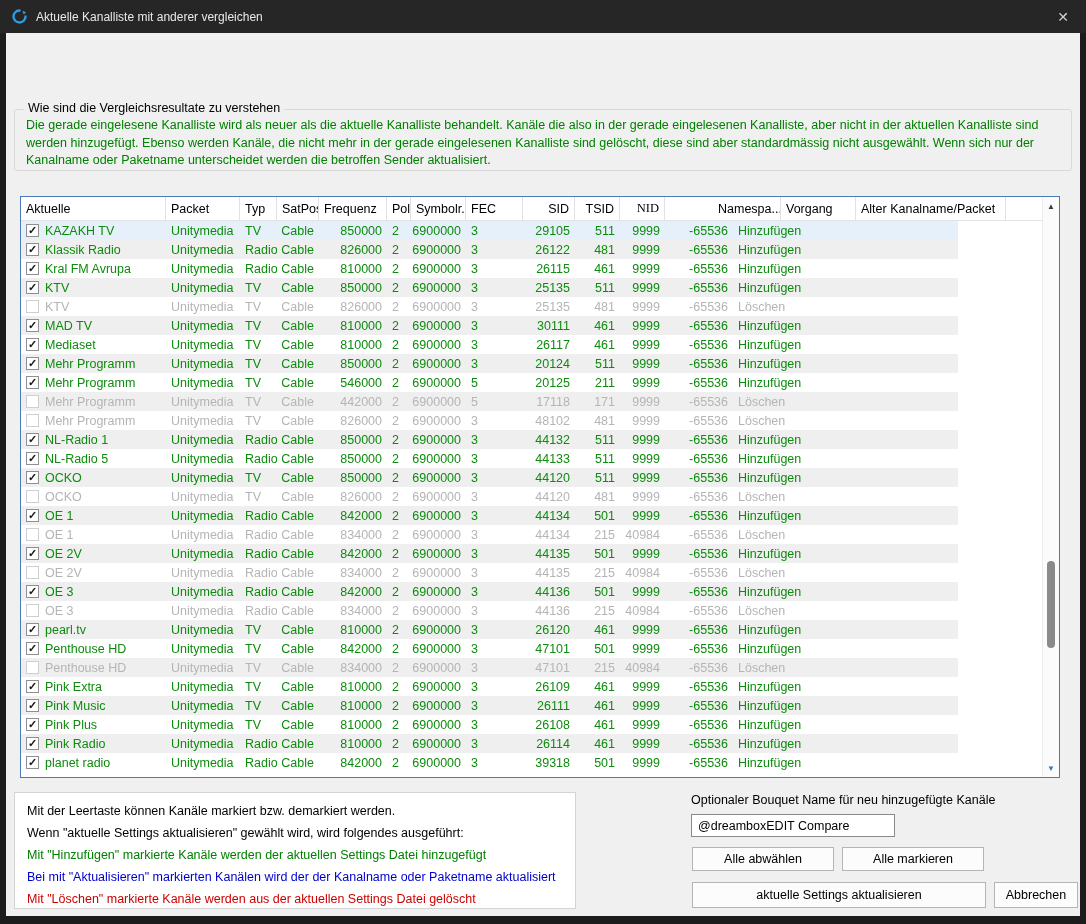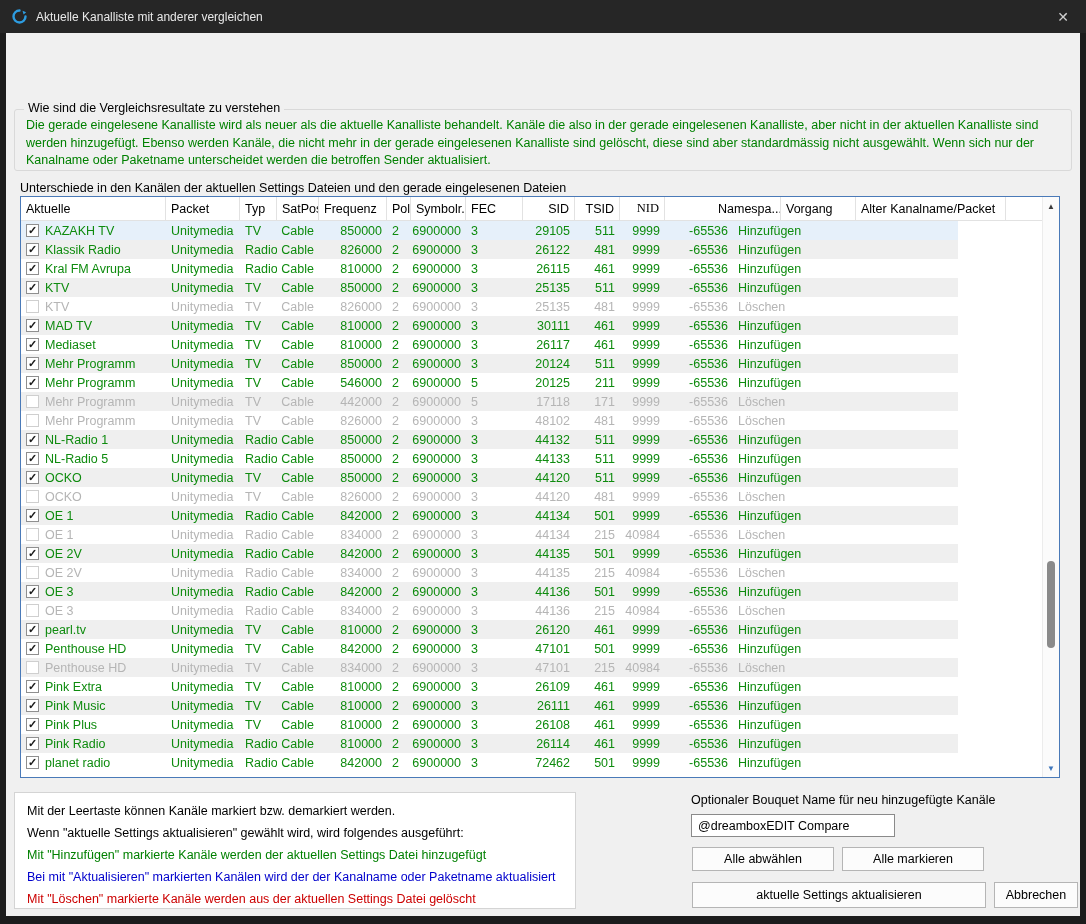--- a/index.html
+++ b/index.html
@@ -130,21 +130,20 @@
 </div>
 
 <div class="dialog">
 
 
   <div class="groupbox" id="explain-group">
     <span class="gb-title">Wie sind die Vergleichsresultate zu verstehen</span>
     <div id="explain-text">Die gerade eingelesene Kanalliste wird als neuer als die aktuelle Kanalliste behandelt. Kanäle die also in der gerade eingelesenen Kanalliste, aber nicht in der aktuellen Kanalliste sind werden hinzugefügt. Ebenso werden Kanäle, die nicht mehr in der gerade eingelesenen Kanalliste sind gelöscht, diese sind aber standardmässig nicht ausgewählt. Wenn sich nur der Kanalname oder Paketname unterscheidet werden die betroffen Sender aktualisiert.</div>
   </div>
 
-  <div id="table-caption">Unterschiede in den Kanälen der aktuellen Settings Dateien und den gerade eingelesenen Dateien</div>
 
   <div id="compare-table">
     <div class="tbl-header">
         <div class="hcell" style="width: 145px;">Aktuelle</div>
         <div class="hcell" style="width: 74px; text-align: right;">Packet</div>
         <div class="hcell" style="width: 37px;">Typ</div>
         <div class="hcell" style="width: 42px;">SatPos</div>
         <div class="hcell" style="width: 68px;">Frequenz</div>
         <div class="hcell" style="width: 24px;">Pol</div>
         <div class="hcell" style="width: 55px;">Symbolr...</div>
@@ -723,21 +722,21 @@
             <span class="cbx">✓</span>
             <span>planet radio</span>
           </div>
           <div class="cell" style="width: 74px;">Unitymedia</div>
           <div class="cell" style="width: 37px;">Radio</div>
           <div class="cell r" style="width: 42px;">Cable</div>
           <div class="cell r" style="width: 68px;">842000</div>
           <div class="cell" style="width: 24px;">2</div>
           <div class="cell r" style="width: 55px;">6900000</div>
           <div class="cell" style="width: 57px;">3</div>
-          <div class="cell r" style="width: 52px;">72462</div>
+          <div class="cell r" style="width: 52px;">39318</div>
           <div class="cell r" style="width: 45px;">501</div>
           <div class="cell r" style="width: 45px;">9999</div>
           <div class="cell r" style="width: 68px;">-65536</div>
           <div class="cell" style="width: 75px;">Hinzufügen</div>
           <div class="cell" style="width: 150px;"></div>
           <div class="cell lastpad" style="width: 84px;"></div>
         </div>
       </div>
     <div class="vscroll">
       <div class="arrow-up">▲</div>

